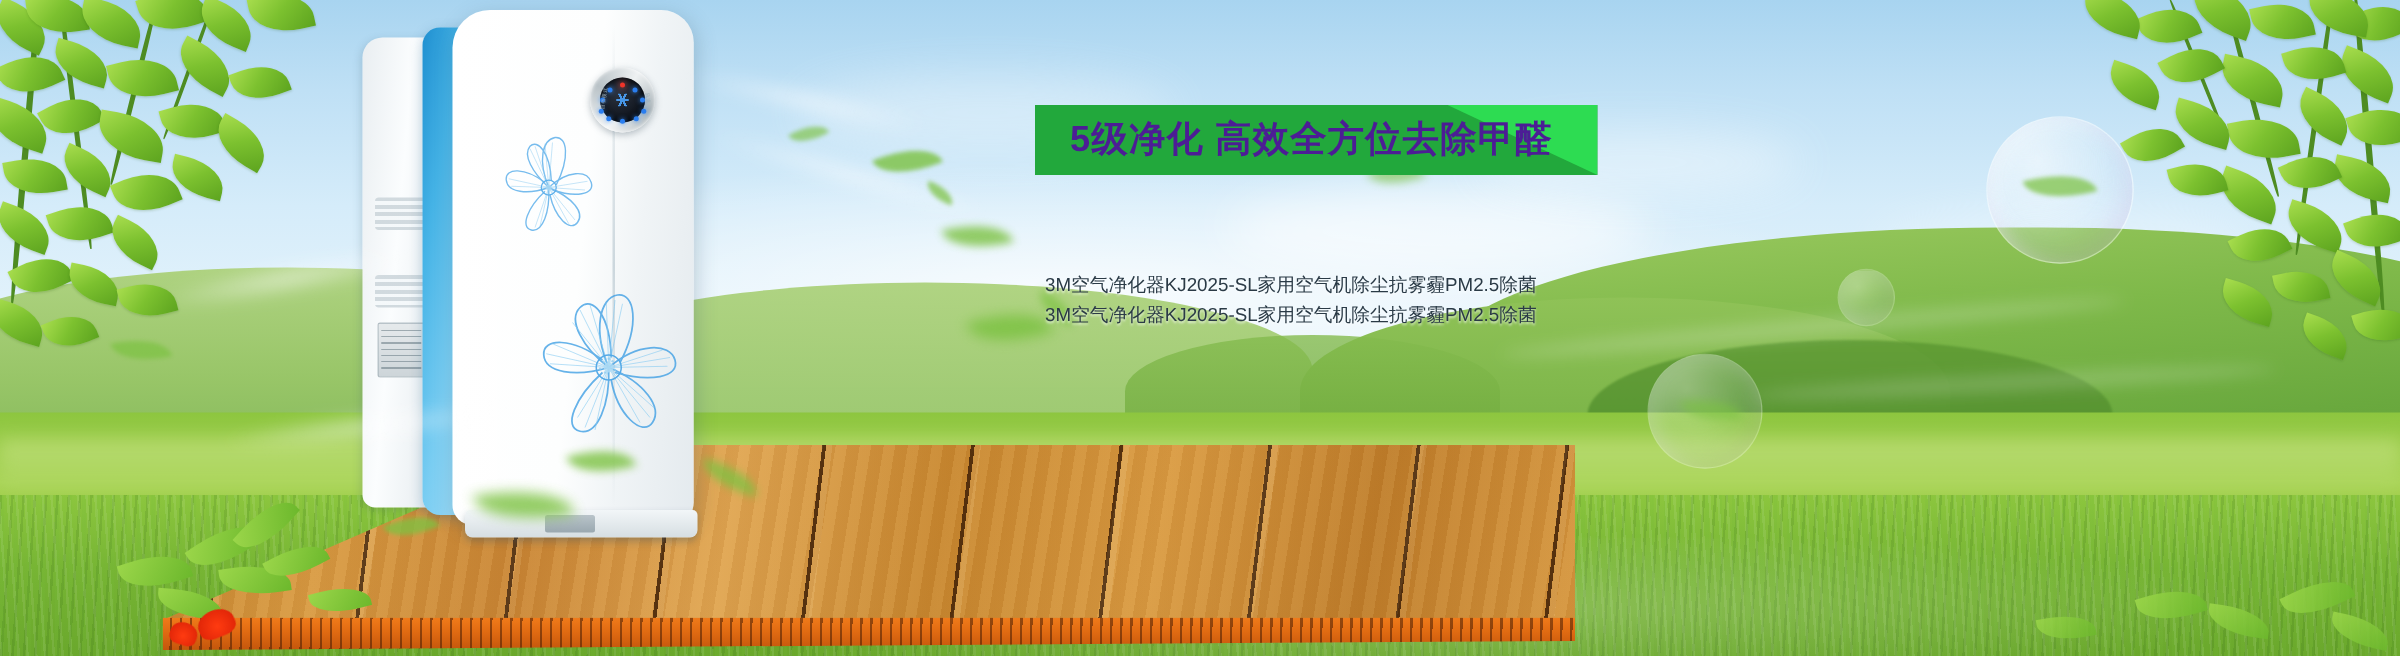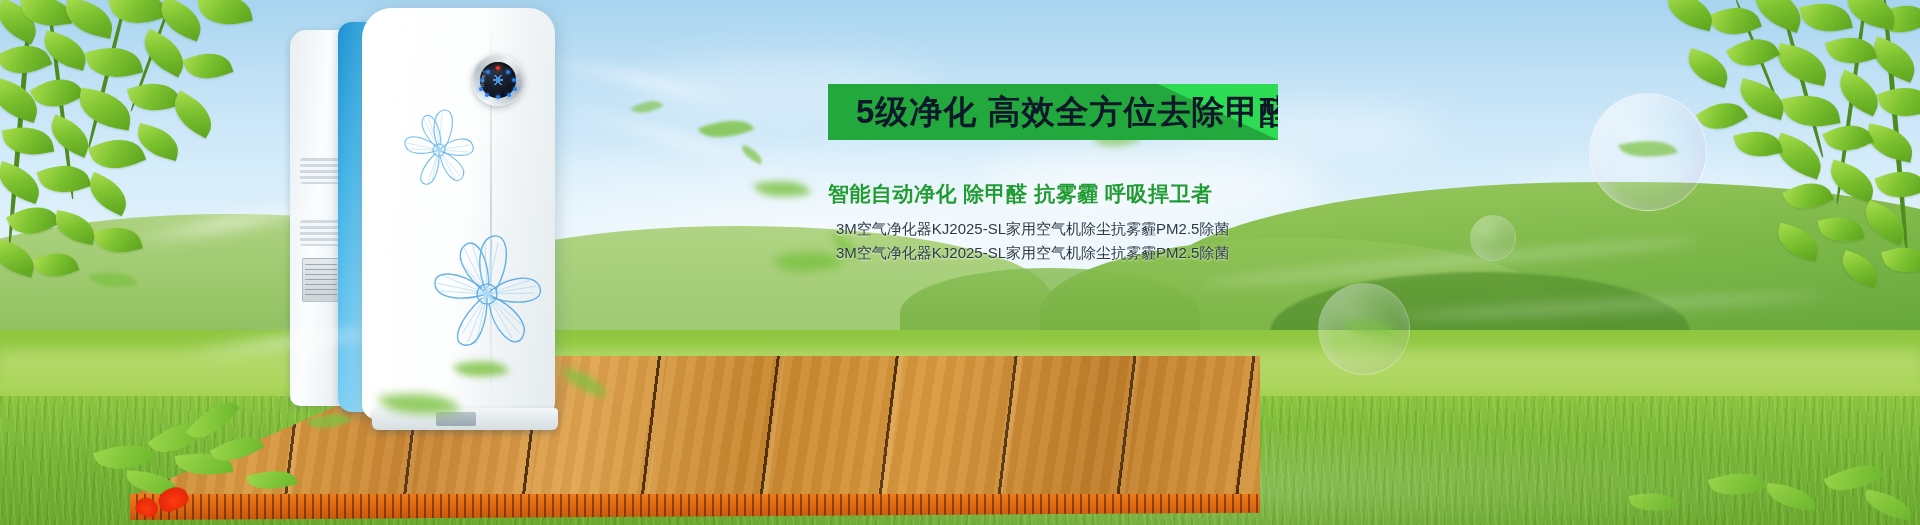--- a/index.html
+++ b/index.html
@@ -150,21 +150,21 @@
   .decal { position:absolute; opacity:.88; }
   .decal svg { display:block; }
 
   
   .headline-bar { position:absolute; left:828px; top:84px; width:450px; height:56px;
     background:#22a83c; overflow:hidden; }
   .headline-bar::after { content:""; position:absolute; right:0; top:0;
     width:120px; height:56px; background:#2ddc52;
     clip-path:polygon(100% 0%, 100% 100%, 0% 0%); }
   .headline-text { position:absolute; left:28px; top:50%; transform:translateY(-50%);
-    color:#0f172a; font-size:33px; font-weight:bold; letter-spacing:1px;
+    color:#4c1d95; font-size:29px; font-weight:bold; letter-spacing:1px;
     white-space:nowrap; z-index:3; }
 
   
   .subtitle { position:absolute; left:828px; top:180px; color:#1f9c33;
     font-size:21px; font-weight:bold; letter-spacing:.5px; white-space:nowrap;
     text-shadow:0 1px 2px rgba(255,255,255,.8); }
   .desc-list { position:absolute; left:836px; top:217px; }
   .desc-line { color:#2a3a46; font-size:15px; line-height:24px; white-space:nowrap;
     text-shadow:0 1px 2px rgba(255,255,255,.75); }
 
@@ -362,21 +362,20 @@
   <div class="fleaf blur-s" style="left:308px;  top:412px; width:42px; height:18px; transform:rotate(-24deg); opacity:.75;"></div>
   <div class="fleaf blur-m" style="left:560px;  top:372px; width:48px; height:20px; transform:rotate(14deg);  opacity:.75;"></div>
   <div class="fleaf blur-s" style="left:632px;  top:100px; width:30px; height:14px; transform:rotate(-30deg); opacity:.65;"></div>
   <div class="fleaf blur-m" style="left:1095px; top:130px; width:44px; height:19px; transform:rotate(-20deg); opacity:.6;"></div>
   <div class="fleaf blur-s" style="left:90px;   top:270px; width:46px; height:20px; transform:rotate(-12deg); opacity:.7;"></div>
 
   <div class="headline-bar">
     <span class="headline-text">5级净化 高效全方位去除甲醛</span>
   </div>
 
-  <div class="subtitle">智能自动净化 除甲醛 抗雾霾  呼吸捍卫者</div>
 
   <div class="desc-list">
     <div class="desc-line">3M空气净化器KJ2025-SL家用空气机除尘抗雾霾PM2.5除菌</div>
     <div class="desc-line">3M空气净化器KJ2025-SL家用空气机除尘抗雾霾PM2.5除菌</div>
   </div>
 
   <div class="frame left">
     <div class="branch" style="left:18px;  top:-6px;  width:5px;  height:250px; transform:rotate(5deg);"></div>
     <div class="branch" style="left:58px;  top:-10px; width:4px;  height:210px; transform:rotate(-7deg);"></div>
     <div class="branch" style="left:105px; top:0px;   width:4px;  height:150px; transform:rotate(14deg);"></div>

